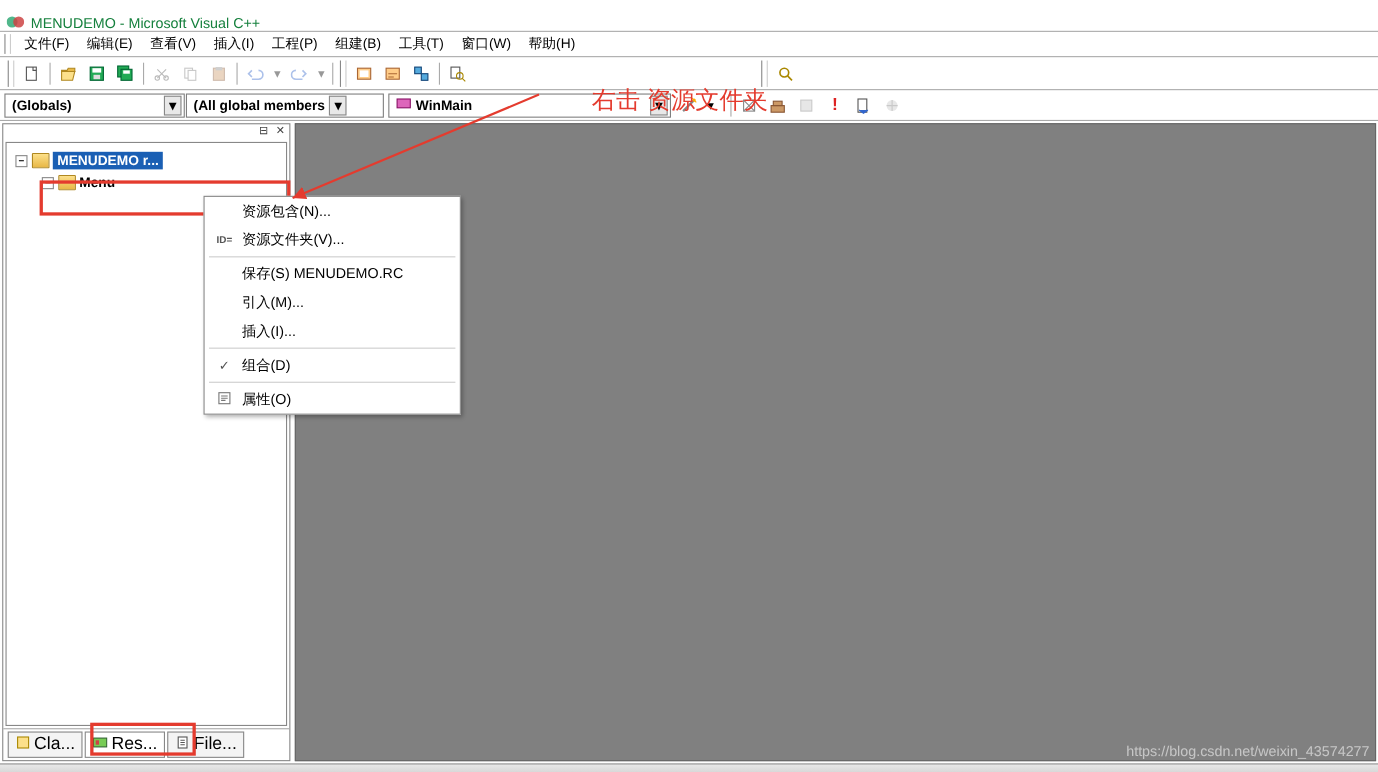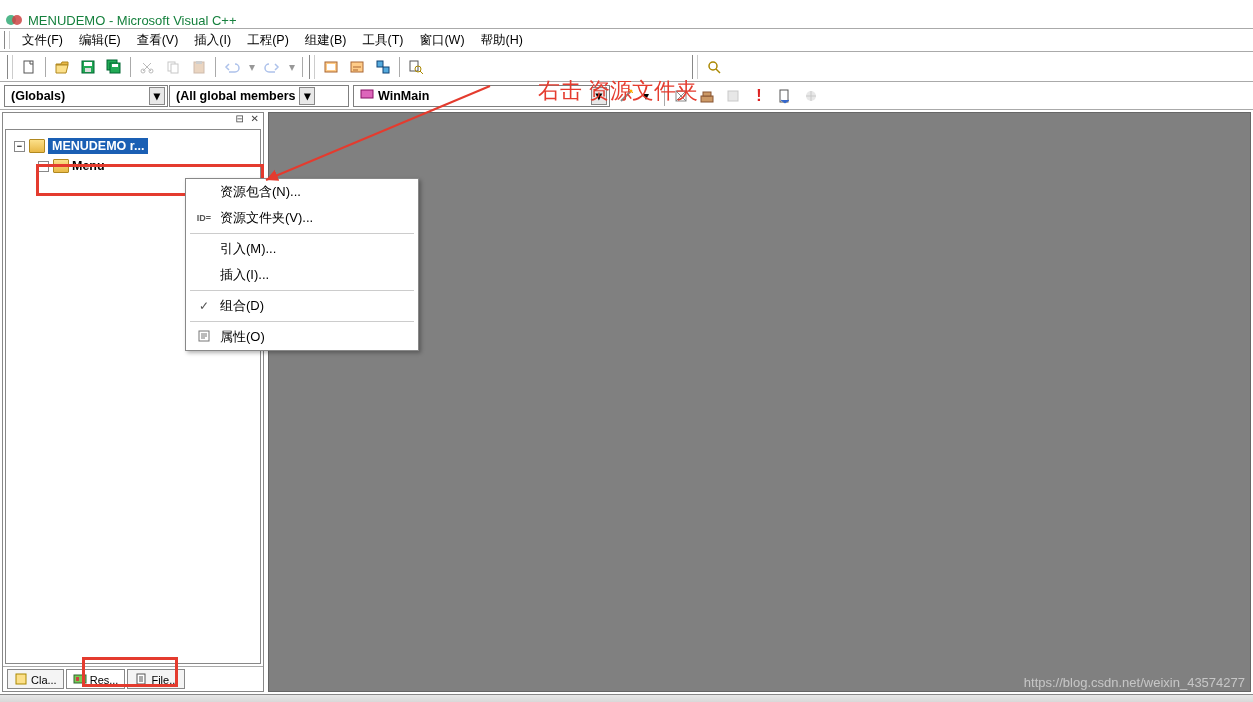--- a/index.html
+++ b/index.html
@@ -164,23 +164,23 @@
   pointer-events: none;
 }
 .tabbar {
   display: flex;
   padding: 2px 4px;
   border-top: 1px solid #aaa;
 }
 .tab {
   border: 1px solid #888;
   padding: 2px 6px;
-  font-size: 11px;
-  display: flex;
-  align-items: flex-end;
+  font-size: 16px;
+  display: flex;
+  align-items: flex-start;
   background: #f4f4f4;
   margin-right: 2px;
 }
 .tab.active { background: #fff; }
 .tab .ticon { width: 14px; height: 14px; margin-right: 3px; display:inline-block; }
 .main-gray {
   flex: 1;
   background: #808080;
   border: 1px solid #666;
   margin: 2px;
@@ -483,20 +483,24 @@
     <span class="cicon"></span>
     <span>资源包含(N)...</span>
   </div>
   <div class="ctx-row">
     <span class="cicon" style="font-size:9px;font-weight:bold">ID=</span>
     <span>资源文件夹(V)...</span>
   </div>
   <div class="ctx-sep"></div>
   <div class="ctx-row">
     <span class="cicon"></span>
+    <span>保存(S) MENUDEMO.RC</span>
+  </div>
+  <div class="ctx-row">
+    <span class="cicon"></span>
     <span>引入(M)...</span>
   </div>
   <div class="ctx-row">
     <span class="cicon"></span>
     <span>插入(I)...</span>
   </div>
   <div class="ctx-sep"></div>
   <div class="ctx-row">
     <span class="cicon">✓</span>
     <span>组合(D)</span>

